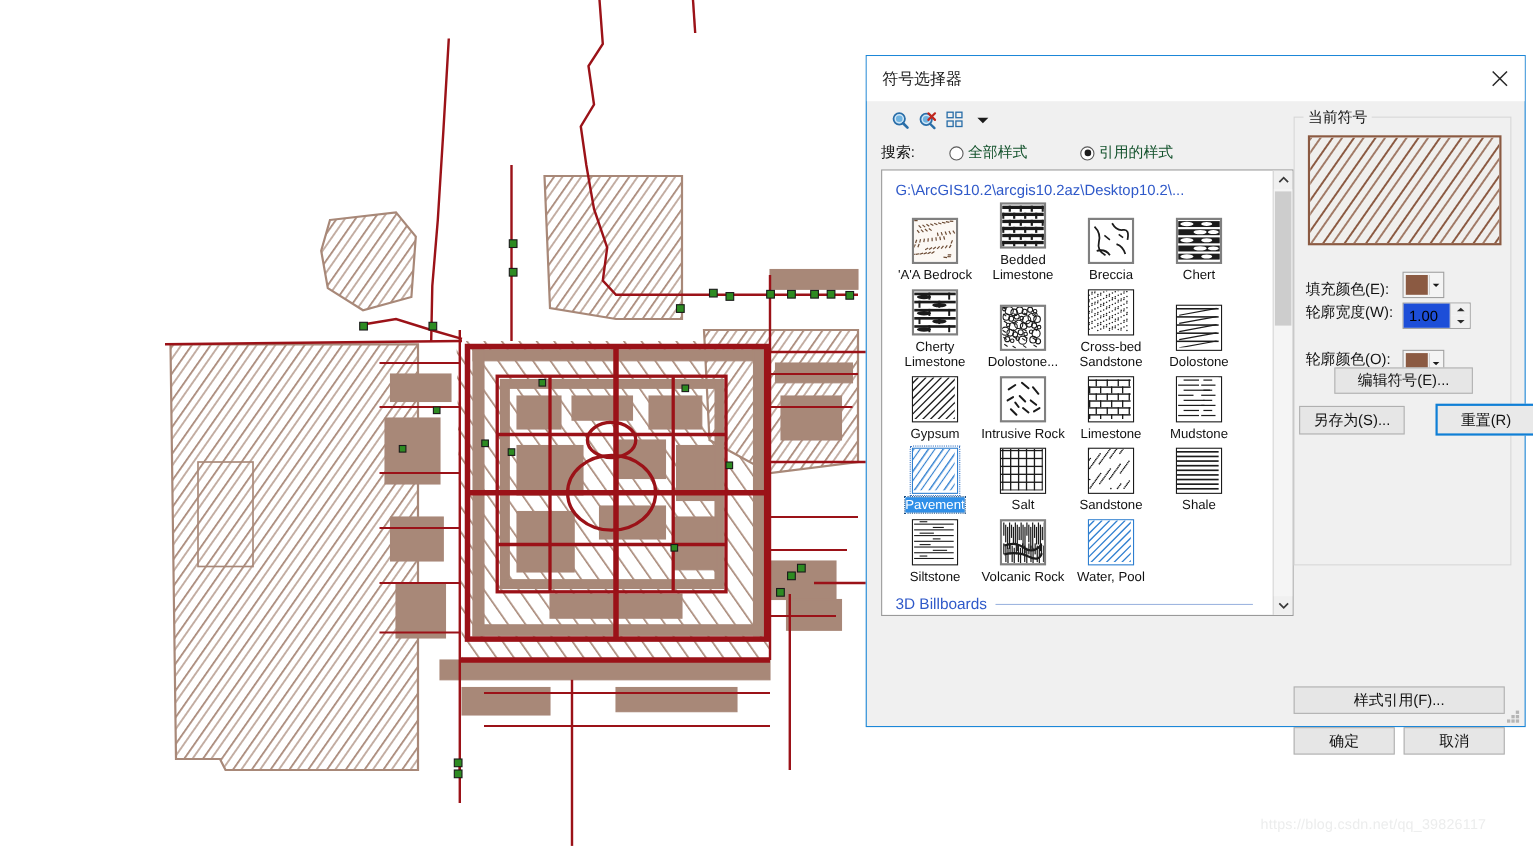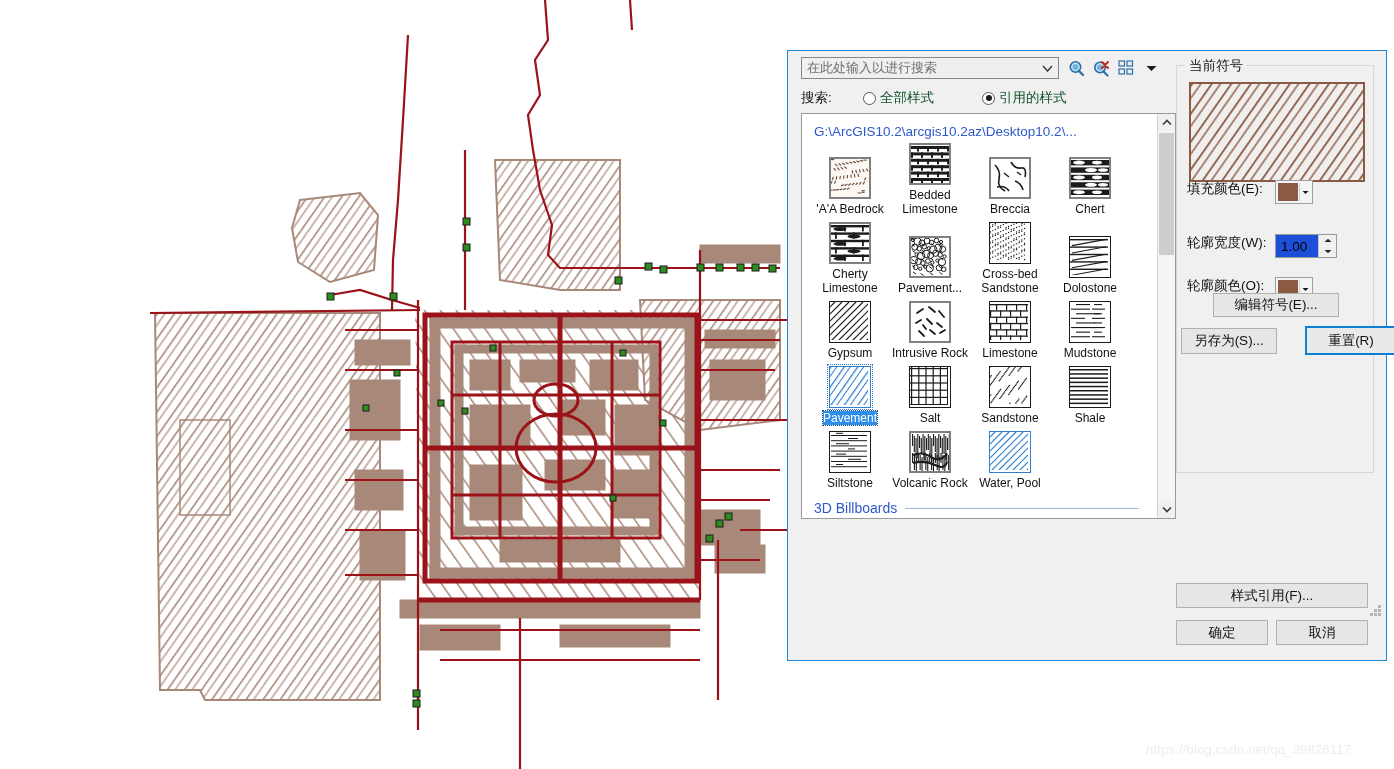--- a/index.html
+++ b/index.html
@@ -299,34 +299,34 @@
         <rect x="413" y="690" width="7" height="7"></rect>
     <rect x="413" y="700" width="7" height="7"></rect>
   </g>
 </svg>
 </div>
 
 <div id="watermark">https://blog.csdn.net/qq_39826117</div>
 
 <div id="symbol-dialog">
 
+  <div class="dlg-title-bar">
+    <div class="dlg-title">符号选择器</div>
+    <div class="dlg-close">
+      <svg width="15" height="15" viewBox="0 0 15 15">
+          <path d="M1 1 L14 14 M14 1 L1 14" stroke="#2a2a2a" stroke-width="1.4"></path>
+        </svg>
+    </div>
+  </div>
 
   <div class="dlg-body">
 
     <div class="left-pane">
 
       <div class="search-row">
-        <div class="combo">
-          <div class="ph">在此处输入以进行搜索</div>
-          <div class="arrow">
-            <svg width="11" height="7" viewBox="0 0 11 7">
-                <path d="M1 1 L5.5 6 L10 1" stroke="#2a2a2a" stroke-width="1.2" fill="none"></path>
-              </svg>
-          </div>
-        </div>
         <div class="tb-icons">
           <div class="ic">
             <svg width="17" height="17" viewBox="0 0 17 17">
               <circle cx="7.5" cy="7" r="5.2" fill="#cfe6f7" stroke="#2a6ea8" stroke-width="1.6"></circle>
               <circle cx="7.5" cy="7" r="3" fill="#6fb3e0"></circle>
               <path d="M11 11 L15 15" stroke="#2a6ea8" stroke-width="2.4" stroke-linecap="round"></path>
             </svg>
           </div>
           <div class="ic">
             <svg width="17" height="17" viewBox="0 0 17 17">
@@ -570,21 +570,21 @@
                     <path d="M28.5 34.5 l3 2" stroke="#1b1b1b" stroke-width="1"></path>
                     <path d="M1.5999999999999943 12.800000000000011 l3 2" stroke="#1b1b1b" stroke-width="1"></path>
                     <path d="M10.699999999999989 27.100000000000023 l3 2" stroke="#1b1b1b" stroke-width="1"></path>
                     <path d="M19.799999999999983 5.400000000000034 l3 2" stroke="#1b1b1b" stroke-width="1"></path>
                     <path d="M28.900000000000006 19.69999999999999 l3 2" stroke="#1b1b1b" stroke-width="1"></path>
                     <path d="M2 34 l3 2" stroke="#1b1b1b" stroke-width="1"></path>
                     <path d="M11.099999999999994 12.300000000000011 l3 2" stroke="#1b1b1b" stroke-width="1"></path>
                     <path d="M20.19999999999999 26.600000000000023 l3 2" stroke="#1b1b1b" stroke-width="1"></path>
                     <path d="M29.299999999999983 4.900000000000034 l3 2" stroke="#1b1b1b" stroke-width="1"></path>
                   </svg></div>
-                <div class="sym-label">Pavement...</div>
+                <div class="sym-label">Dolostone...</div>
               </div>
               <div class="sym-cell">
                 <div class="sym-box thin"><svg width="38" height="38" viewBox="0 0 38 38">
       <rect width="38" height="38" fill="#fff"></rect>
                     <circle cx="0.0" cy="0.0" r="0.7" fill="#1b1b1b"></circle>
                     <circle cx="7.9" cy="11.3" r="0.7" fill="#1b1b1b"></circle>
                     <circle cx="15.9" cy="22.6" r="0.7" fill="#1b1b1b"></circle>
                     <circle cx="23.8" cy="33.9" r="0.7" fill="#1b1b1b"></circle>
                     <circle cx="31.7" cy="8.2" r="0.7" fill="#1b1b1b"></circle>
                     <circle cx="2.6" cy="19.6" r="0.7" fill="#1b1b1b"></circle>
@@ -1134,21 +1134,21 @@
               <pattern id="prev-hatch" width="16" height="16" patternUnits="userSpaceOnUse" patternTransform="rotate(35)">
                 <rect width="16" height="16" fill="#f0efed"></rect>
                 <path d="M0 0 L0 16" stroke="#8b5a42" stroke-width="3.6"></path>
                 <path d="M8 0 L8 16" stroke="#8b5a42" stroke-width="1.4"></path>
               </pattern>
             </defs>
             <rect width="172" height="96" fill="url(#prev-hatch)"></rect>
           </svg>
         </div>
 
-        <div class="prop-row" style="left:10px;top:114px;">
+        <div class="prop-row" style="left:10px;top:140px;align-items:flex-end;">
           <div class="prop-lbl">填充颜色(E):</div>
           <div class="color-btn">
             <div class="color-chip" id="fill-chip" style="background: rgb(139, 90, 66);"></div>
             <div class="color-sep"></div>
             <div class="color-arrow">
               <svg width="7" height="5" viewBox="0 0 7 5">
                   <path d="M0.5 1 L3.5 4 L6.5 1" fill="#1a1a1a"></path>
                 </svg>
             </div>
           </div>

